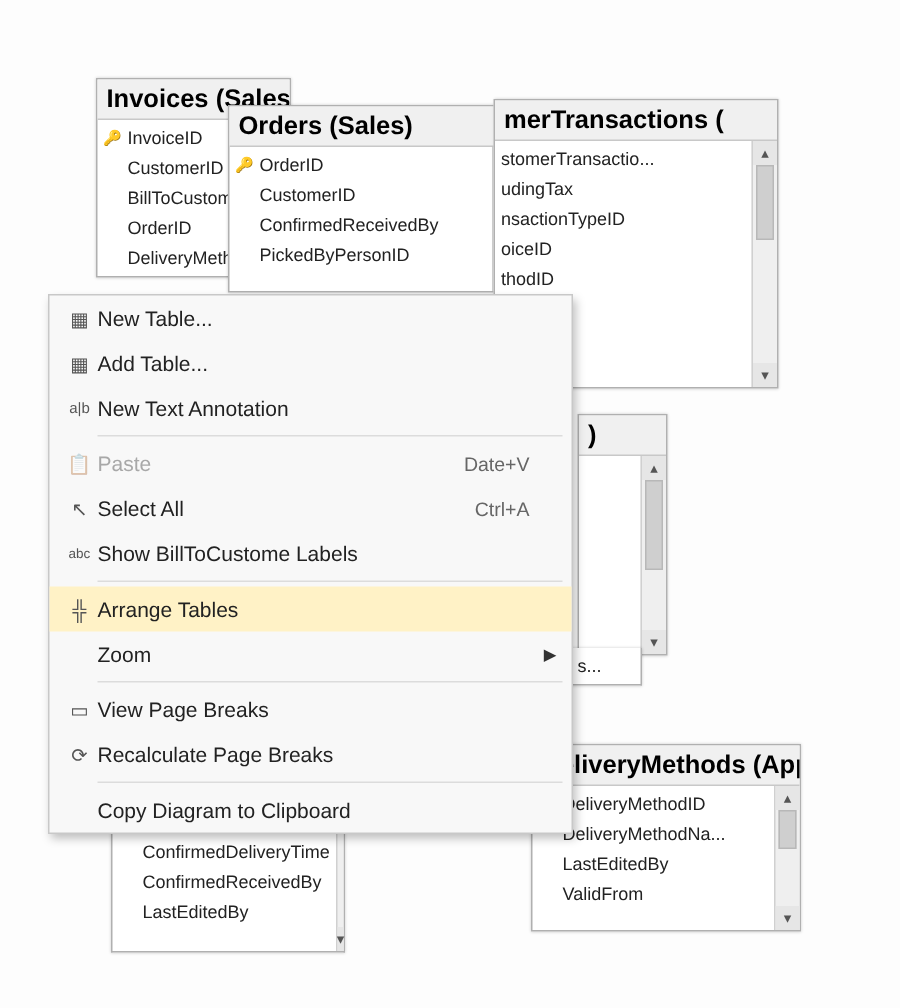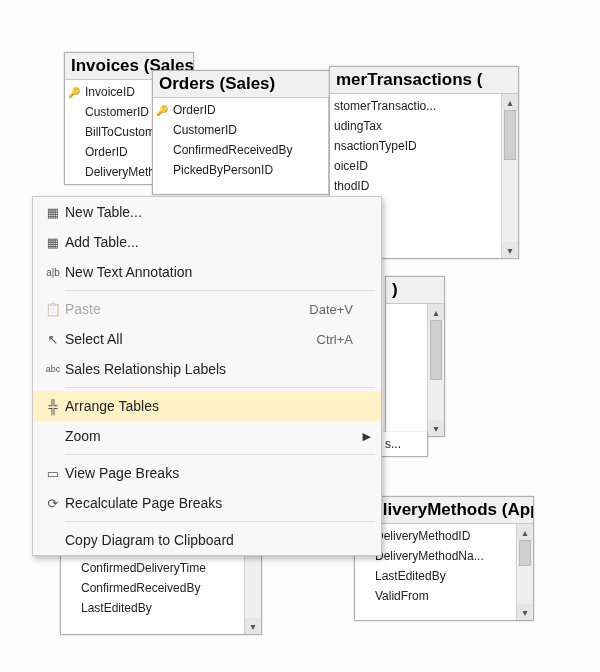--- a/index.html
+++ b/index.html
@@ -249,21 +249,21 @@
 <div class="table-window" style="left:284px; top:514px; width:68px; border-top:none;">
   <div class="table-body">
     <div class="table-rows">
       <div class="table-row">
           <span class="row-text">CreditLi</span>
         </div>
     </div>
   </div>
 </div>
 
-<div class="table-window" style="left:60px; top:516px; width:202px; border-top:none;">
+<div class="table-window" style="left:74px; top:516px; width:156px; border-top:none;">
   <div class="table-body">
     <div class="table-rows">
       <div class="table-row">
           <span class="key-cell"></span>
           <span class="row-text">RunPosition</span>
         </div>
       <div class="table-row">
           <span class="key-cell"></span>
           <span class="row-text">ReturnedDeliveryData</span>
         </div>
@@ -337,21 +337,21 @@
     <span class="menu-label">Paste</span>
     <span class="menu-shortcut">Date+V</span>
   </div>
   <div class="menu-item">
     <span class="menu-icon">↖</span>
     <span class="menu-label">Select All</span>
     <span class="menu-shortcut">Ctrl+A</span>
   </div>
   <div class="menu-item">
     <span class="menu-icon" style="font-size:9px;">abc</span>
-    <span class="menu-label">Sales Relationship Labels</span>
+    <span class="menu-label">Show BillToCustome Labels</span>
   </div>
   <div class="menu-sep"></div>
   <div class="menu-item highlight">
     <span class="menu-icon">╬</span>
     <span class="menu-label">Arrange Tables</span>
   </div>
   <div class="menu-item">
     <span class="menu-icon"></span>
     <span class="menu-label">Zoom</span>
     <span class="menu-arrow">▶</span>

